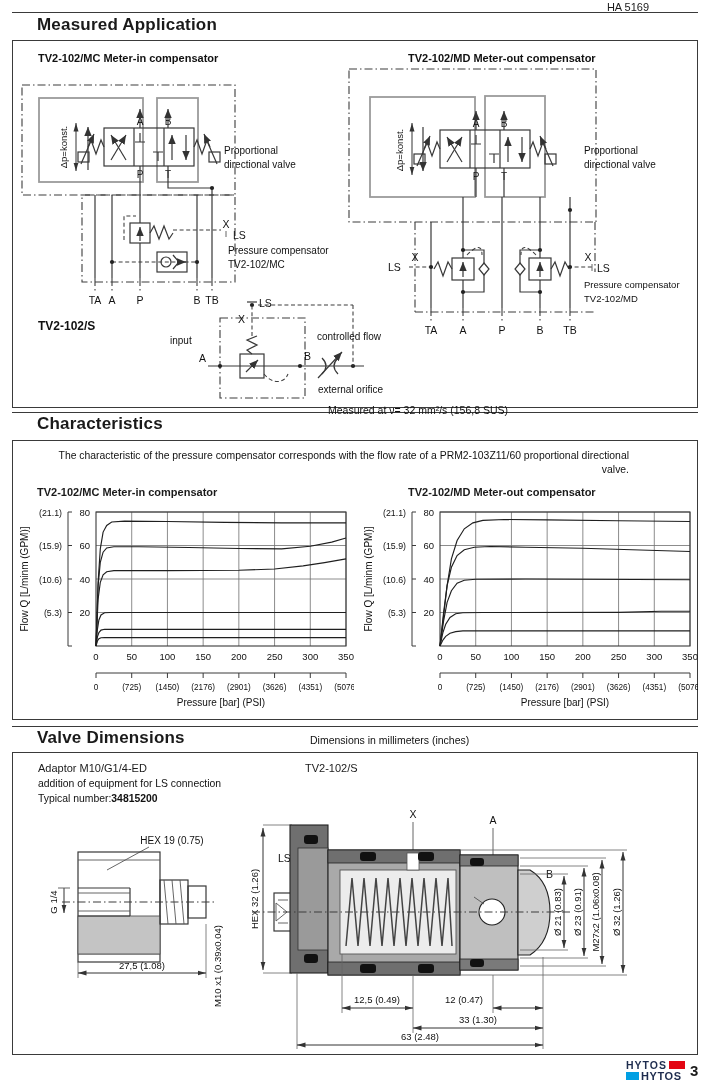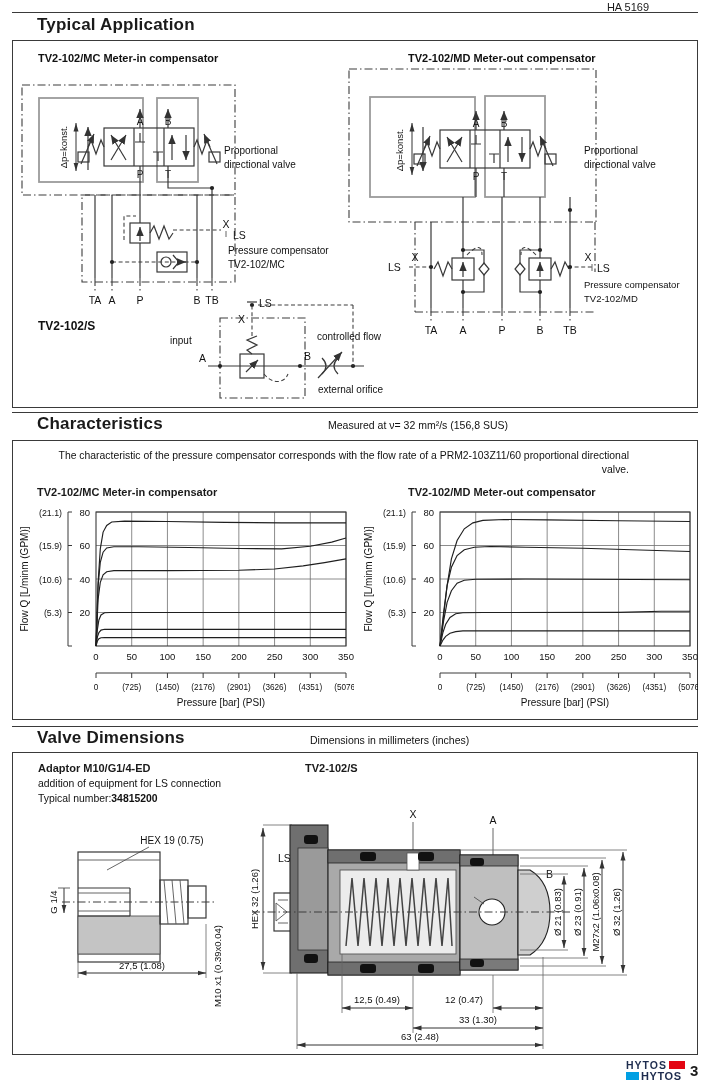--- a/index.html
+++ b/index.html
@@ -3,21 +3,21 @@
 <meta charset="utf-8">
 <style>
   html,body{margin:0;padding:0;background:#fff;}
   body{width:712px;height:1089px;position:relative;overflow:hidden;
        font-family:"Liberation Sans",sans-serif;color:#1a1a1a;}
   .abs{position:absolute;}
   .hline{position:absolute;left:12px;width:686px;border-top:1.4px solid #3a3a3a;height:0;}
   .cbox{position:absolute;left:12px;width:684px;border:1.4px solid #3a3a3a;background:#fff;}
   .sec-title{font-size:17px;font-weight:bold;letter-spacing:.2px;}
   .sec-sub{font-size:10.5px;color:#111;}
-  .sub-title{font-size:11px;font-weight:bold;}
+  .sub-title{font-size:11px;font-weight:normal;}
   .body-text{font-size:10.4px;line-height:1.38;color:#111;}
   .doc-ref{font-size:11px;text-align:right;}
   .chart-title{font-size:11px;font-weight:bold;}
   .pagenum{font-size:15px;font-weight:bold;}
   
   svg{display:block;}
   .ln{stroke:#383838;stroke-width:1.2;fill:none;}
   .lnthin{stroke:#555;stroke-width:0.9;fill:none;}
   .gray{stroke:#9b9b9b;stroke-width:1.8;fill:none;}
   .dashdot{stroke:#3c3c3c;stroke-width:1.1;fill:none;stroke-dasharray:8 3 1.5 3;}
@@ -42,21 +42,21 @@
   .logo-argo{font-size:10.5px;font-weight:bold;letter-spacing:1px;color:#1e2c4e;}
   .logo-hytos{font-size:11px;font-weight:bold;letter-spacing:.6px;color:#1e2c4e;}
   .blk{display:inline-block;height:8px;vertical-align:middle;}
 </style>
 </head>
 <body>
 
 <div class="abs doc-ref" style="left:550px;top:1px;width:156px;text-align:center;">HA 5169</div>
 
 <div class="hline" style="top:12px;"></div>
-<div class="abs sec-title" style="left:37px;top:15px;">Typical Application</div>
+<div class="abs sec-title" style="left:37px;top:15px;">Measured Application</div>
 <div class="cbox" style="top:40px;height:366px;"></div>
 
 <svg class="abs" style="left:12px;top:40px;" width="686" height="366" viewBox="0 0 686 366">
   <defs>
     <marker id="ah" markerWidth="9" markerHeight="8" refX="7.5" refY="3.5" orient="auto-start-reverse">
       <path d="M0,0.4 L7.5,3.5 L0,6.6 z" fill="#333"></path>
     </marker>
     <marker id="dim" markerWidth="10" markerHeight="8" refX="8.5" refY="3.5" orient="auto-start-reverse">
       <path d="M0,1 L8.5,3.5 L0,6 z" fill="#333"></path>
     </marker>
@@ -234,21 +234,21 @@
     <line x1="341" y1="265" x2="341" y2="326" class="dash"></line>
     <path d="M310,318 Q318,326 310,334 M326,318 Q318,326 326,334" class="ln"></path>
     <line x1="306" y1="338" x2="330" y2="312" class="ln" marker-end="url(#ah)"></line>
     <text x="305" y="300" class="t10">controlled flow</text>
     <text x="306" y="353" class="t10">external orifice</text>
   </g>
 </svg>
 
 <div class="hline" style="top:412px;"></div>
 <div class="abs sec-title" style="left:37px;top:414px;">Characteristics</div>
-<div class="abs sec-sub" style="left:328px;top:419px;">Measured at ν= 32 mm²/s  (156,8 SUS)</div>
+<div class="abs sec-sub" style="left:328px;top:404px;">Measured at ν= 32 mm²/s  (156,8 SUS)</div>
 <div class="cbox" style="top:440px;height:278px;"></div>
 <div class="abs body-text" style="left:37px;top:449px;width:592px;text-align:right;">The characteristic of the pressure compensator corresponds with the flow rate of a PRM2-103Z11/60 proportional directional valve.</div>
 <div class="abs chart-title" style="left:37px;top:486px;">TV2-102/MC Meter-in compensator</div>
 <div class="abs chart-title" style="left:408px;top:486px;">TV2-102/MD Meter-out compensator</div>
 <svg id="chartL" class="abs" style="left:16px;top:500px;" width="338" height="212" viewBox="0 0 338 212">
     <line x1="115.71428571428572" y1="12" x2="115.71428571428572" y2="146" class="grid"></line>
     <line x1="151.42857142857144" y1="12" x2="151.42857142857144" y2="146" class="grid"></line>
     <line x1="187.14285714285714" y1="12" x2="187.14285714285714" y2="146" class="grid"></line>
     <line x1="222.85714285714286" y1="12" x2="222.85714285714286" y2="146" class="grid"></line>
     <line x1="258.57142857142856" y1="12" x2="258.57142857142856" y2="146" class="grid"></line>

